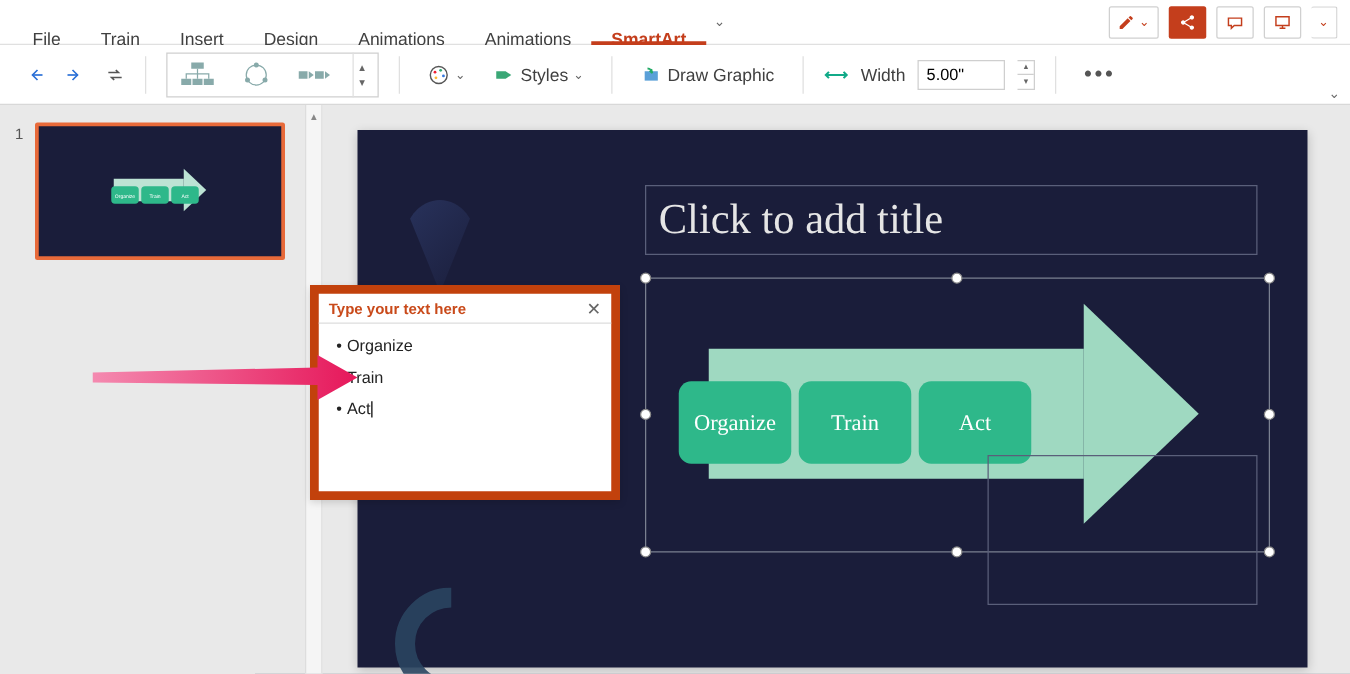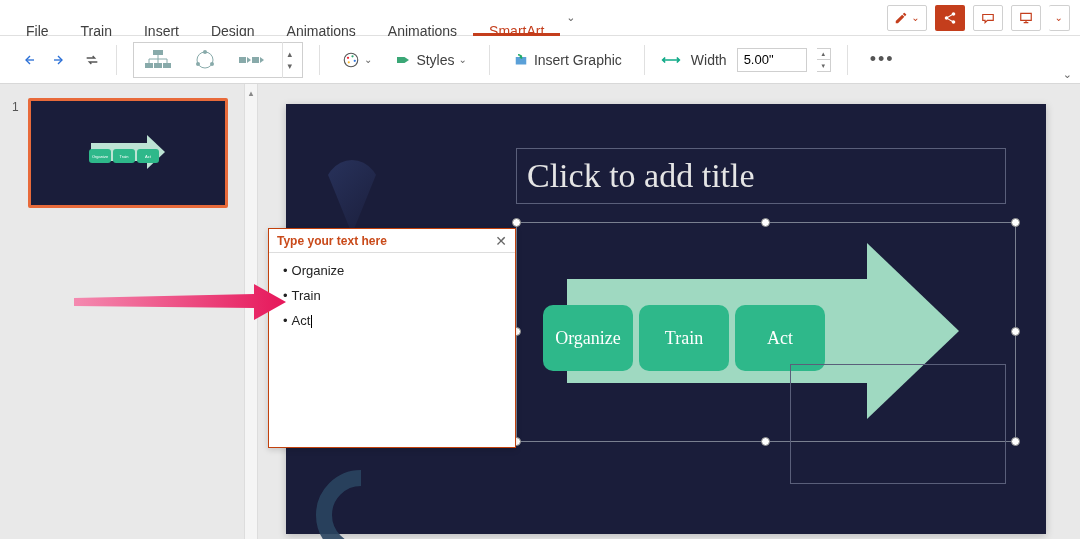--- a/index.html
+++ b/index.html
@@ -1,21 +1,21 @@
 <!DOCTYPE html>
 <html><head>
 <meta charset="utf-8">
 <style>
   * { box-sizing: border-box; margin: 0; padding: 0; font-family: "Segoe UI", Arial, sans-serif; }
   body { width: 1080px; height: 539px; background: #f0f0f0; overflow: hidden; position: relative; }
 
   
   .ribbon-tabs { height: 36px; background: #fff; display: flex; align-items: center; padding: 0 10px; border-bottom: 1px solid #e0e0e0; gap: 0; }
   .ribbon-tab { padding: 13px 16px; height: 36px; line-height: 36px; font-size: 14px; color: #404040; cursor: pointer; }
-  .ribbon-tab.active { color: #c43e1c; font-weight: 400; border-bottom: 3px solid #c43e1c; }
+  .ribbon-tab.active { color: #c43e1c; font-weight: 700; border-bottom: 3px solid #c43e1c; }
   .ribbon-right { margin-left: 6px; display: flex; align-items: center; gap: 8px; }
   .dropdown-chevron { font-size: 11px; color: #666; padding: 0 6px; }
   .btn-small { border: 1px solid #d0d0d0; background: #fff; height: 26px; min-width: 30px; display: inline-flex; align-items: center; justify-content: center; border-radius: 2px; font-size: 12px; color: #c43e1c; cursor: pointer; padding: 0 6px; }
   .btn-share { background: #c43e1c; color: #fff; border: none; }
 
   
   .ribbon-toolbar { height: 48px; background: #fff; display: flex; align-items: center; padding: 0 10px 0 20px; gap: 16px; border-bottom: 1px solid #d8d8d8; position: relative; }
   .nav-arrow { width: 16px; height: 16px; cursor: pointer; }
   .toolbar-sep { width: 1px; height: 30px; background: #e0e0e0; }
   .layout-picker { border: 1px solid #cfcfcf; width: 170px; height: 36px; display: flex; align-items: center; justify-content: space-around; padding: 2px; cursor: pointer; gap: 4px;}
@@ -59,21 +59,21 @@
   .h-bl{left:-5px;bottom:-5px}.h-bm{left:calc(50% - 5px);bottom:-5px}.h-br{right:-5px;bottom:-5px}
 
   .sa-arrow-body { position:absolute; left:50px; top:56px; width:300px; height:104px; background:#9fd9c1; }
   .sa-arrow-head { position:absolute; left:350px; top:20px; width:0; height:0; border-top:88px solid transparent; border-bottom:88px solid transparent; border-left:92px solid #9fd9c1; }
   .sa-boxes { position:absolute; left:26px; top:82px; display:flex; gap:6px; }
   .sa-box { width:90px; height:66px; background:#2eb88a; border-radius:10px; color:#fff; font-family: Georgia, serif; font-size:18px; display:flex; align-items:center; justify-content:center; }
 
   .content-ph { position:absolute; right:40px; top:260px; width:216px; height:120px; border:1px solid #5a5f7a; }
 
   
-  .text-pane { position:absolute; left:268px; top:228px; width:248px; height:220px; background:#fff; border:1px solid #c2410c; box-shadow:0 2px 6px rgba(0,0,0,0.15); z-index:5; }
+  .text-pane { position:absolute; left:248px; top:228px; width:248px; height:172px; background:#fff; border:7px solid #c2410c; box-shadow:0 2px 6px rgba(0,0,0,0.15); z-index:5; }
   .text-pane-hdr { height:24px; display:flex; align-items:center; justify-content:space-between; padding:0 8px; border-bottom:1px solid #ddd; }
   .text-pane-hdr span:first-child { color:#c94a1a; font-size:12px; font-weight:600; }
   .text-pane-close { font-size:14px; color:#666; cursor:pointer; }
   .text-pane-body { padding:10px 14px; }
   .text-pane-body li { list-style: none; font-size:13px; color:#222; margin-bottom:10px; }
   .text-pane-body li::before { content:"•"; margin-right:4px; }
   .cursor-caret { display:inline-block; width:1px; height:13px; background:#000; vertical-align:middle; margin-left:1px; }
 
   
   .annotation-arrow { position:absolute; left:74px; top:284px; width:212px; height:36px; z-index:6; pointer-events:none; }
@@ -187,21 +187,21 @@
     </div>
   </div>
 
   <div class="toolbar-sep"></div>
 
   <div class="toolbar-btn">
     <svg width="18" height="18" viewBox="0 0 24 24">
         <rect x="5" y="8" width="14" height="10" fill="#5aa0d8"></rect>
         <path fill="none" stroke="#2a6" stroke-width="2" d="M8 5a5 5 0 0 1 5 5 M13 10l-2-2 2-2"></path>
       </svg>
-    <span>Insert Graphic</span>
+    <span>Draw Graphic</span>
   </div>
 
   <div class="toolbar-sep"></div>
 
   <div class="toolbar-group">
     <svg width="20" height="16" viewBox="0 0 24 16">
         <path fill="none" stroke="#1a8" stroke-width="2" d="M2 8h20 M5 5l-3 3 3 3 M19 5l3 3-3 3"></path>
       </svg>
     <span style="font-size:14px;color:#404040">Width</span>
     <input class="width-input" value="5.00&quot;" style="">

